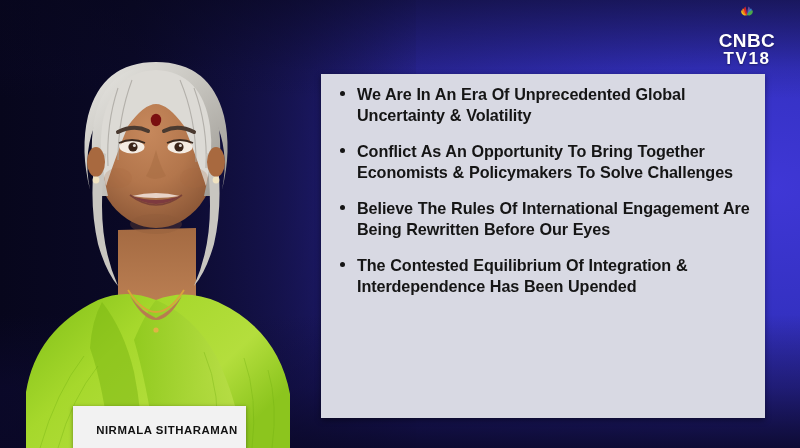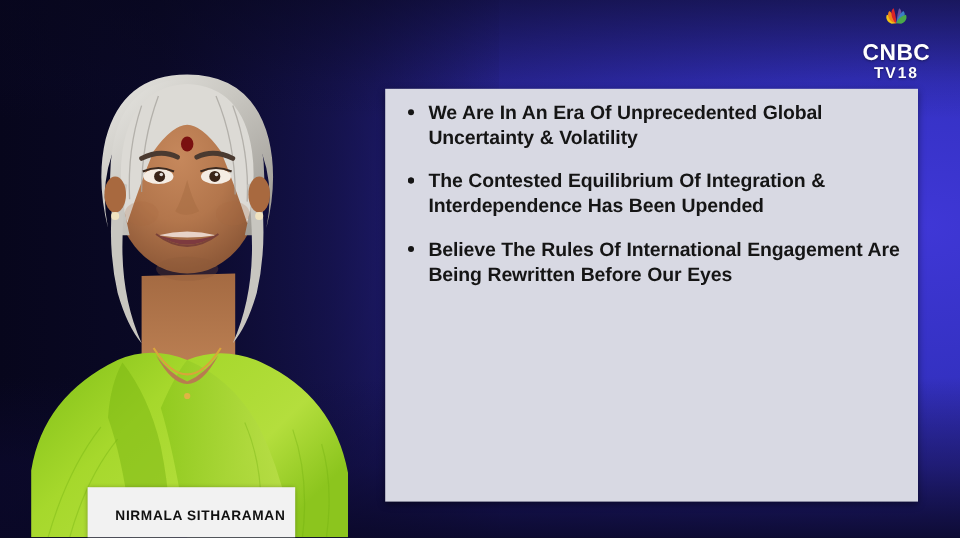--- a/index.html
+++ b/index.html
@@ -140,21 +140,21 @@
   }
   .logo-cnbc {
     font-size: 19px;
     font-weight: bold;
     color: #ffffff;
     letter-spacing: 0.4px;
     line-height: 0.98;
     text-shadow: 0 1px 2px rgba(0,0,0,0.4);
   }
   .logo-tv18 {
-    font-size: 13px;
+    font-size: 17px;
     font-weight: bold;
     color: #ffffff;
     letter-spacing: 1.6px;
     line-height: 1.05;
     text-shadow: 0 1px 2px rgba(0,0,0,0.4);
   }
 </style>
 </head>
 <body>
 
@@ -264,28 +264,29 @@
   </div>
 
   <div class="quote-panel">
     <ul class="bullet-list">
       <li class="bullet-item">
         <span class="bullet-dot"></span>
         <span>We Are In An Era Of Unprecedented Global Uncertainty &amp; Volatility</span>
       </li>
       <li class="bullet-item">
         <span class="bullet-dot"></span>
+        <span>Conflict As An Opportunity To Bring Together Economists &amp; Policymakers To Solve Challenges</span>
+      </li>
+      <li class="bullet-item">
+        <span class="bullet-dot"></span>
+        <span>Believe The Rules Of International Engagement Are Being Rewritten Before Our Eyes</span>
       </li>
       <li class="bullet-item">
         <span class="bullet-dot"></span>
         <span>The Contested Equilibrium Of Integration &amp; Interdependence Has Been Upended</span>
-      </li>
-      <li class="bullet-item">
-        <span class="bullet-dot"></span>
-        <span>Believe The Rules Of International Engagement Are Being Rewritten Before Our Eyes</span>
       </li>
     </ul>
   </div>
 
   <div class="name-caption">
     <div class="name-line">NIRMALA SITHARAMAN</div>
   </div>
 
   <div class="logo">
     <svg class="peacock" width="52" height="31" viewBox="0 0 52 31">

